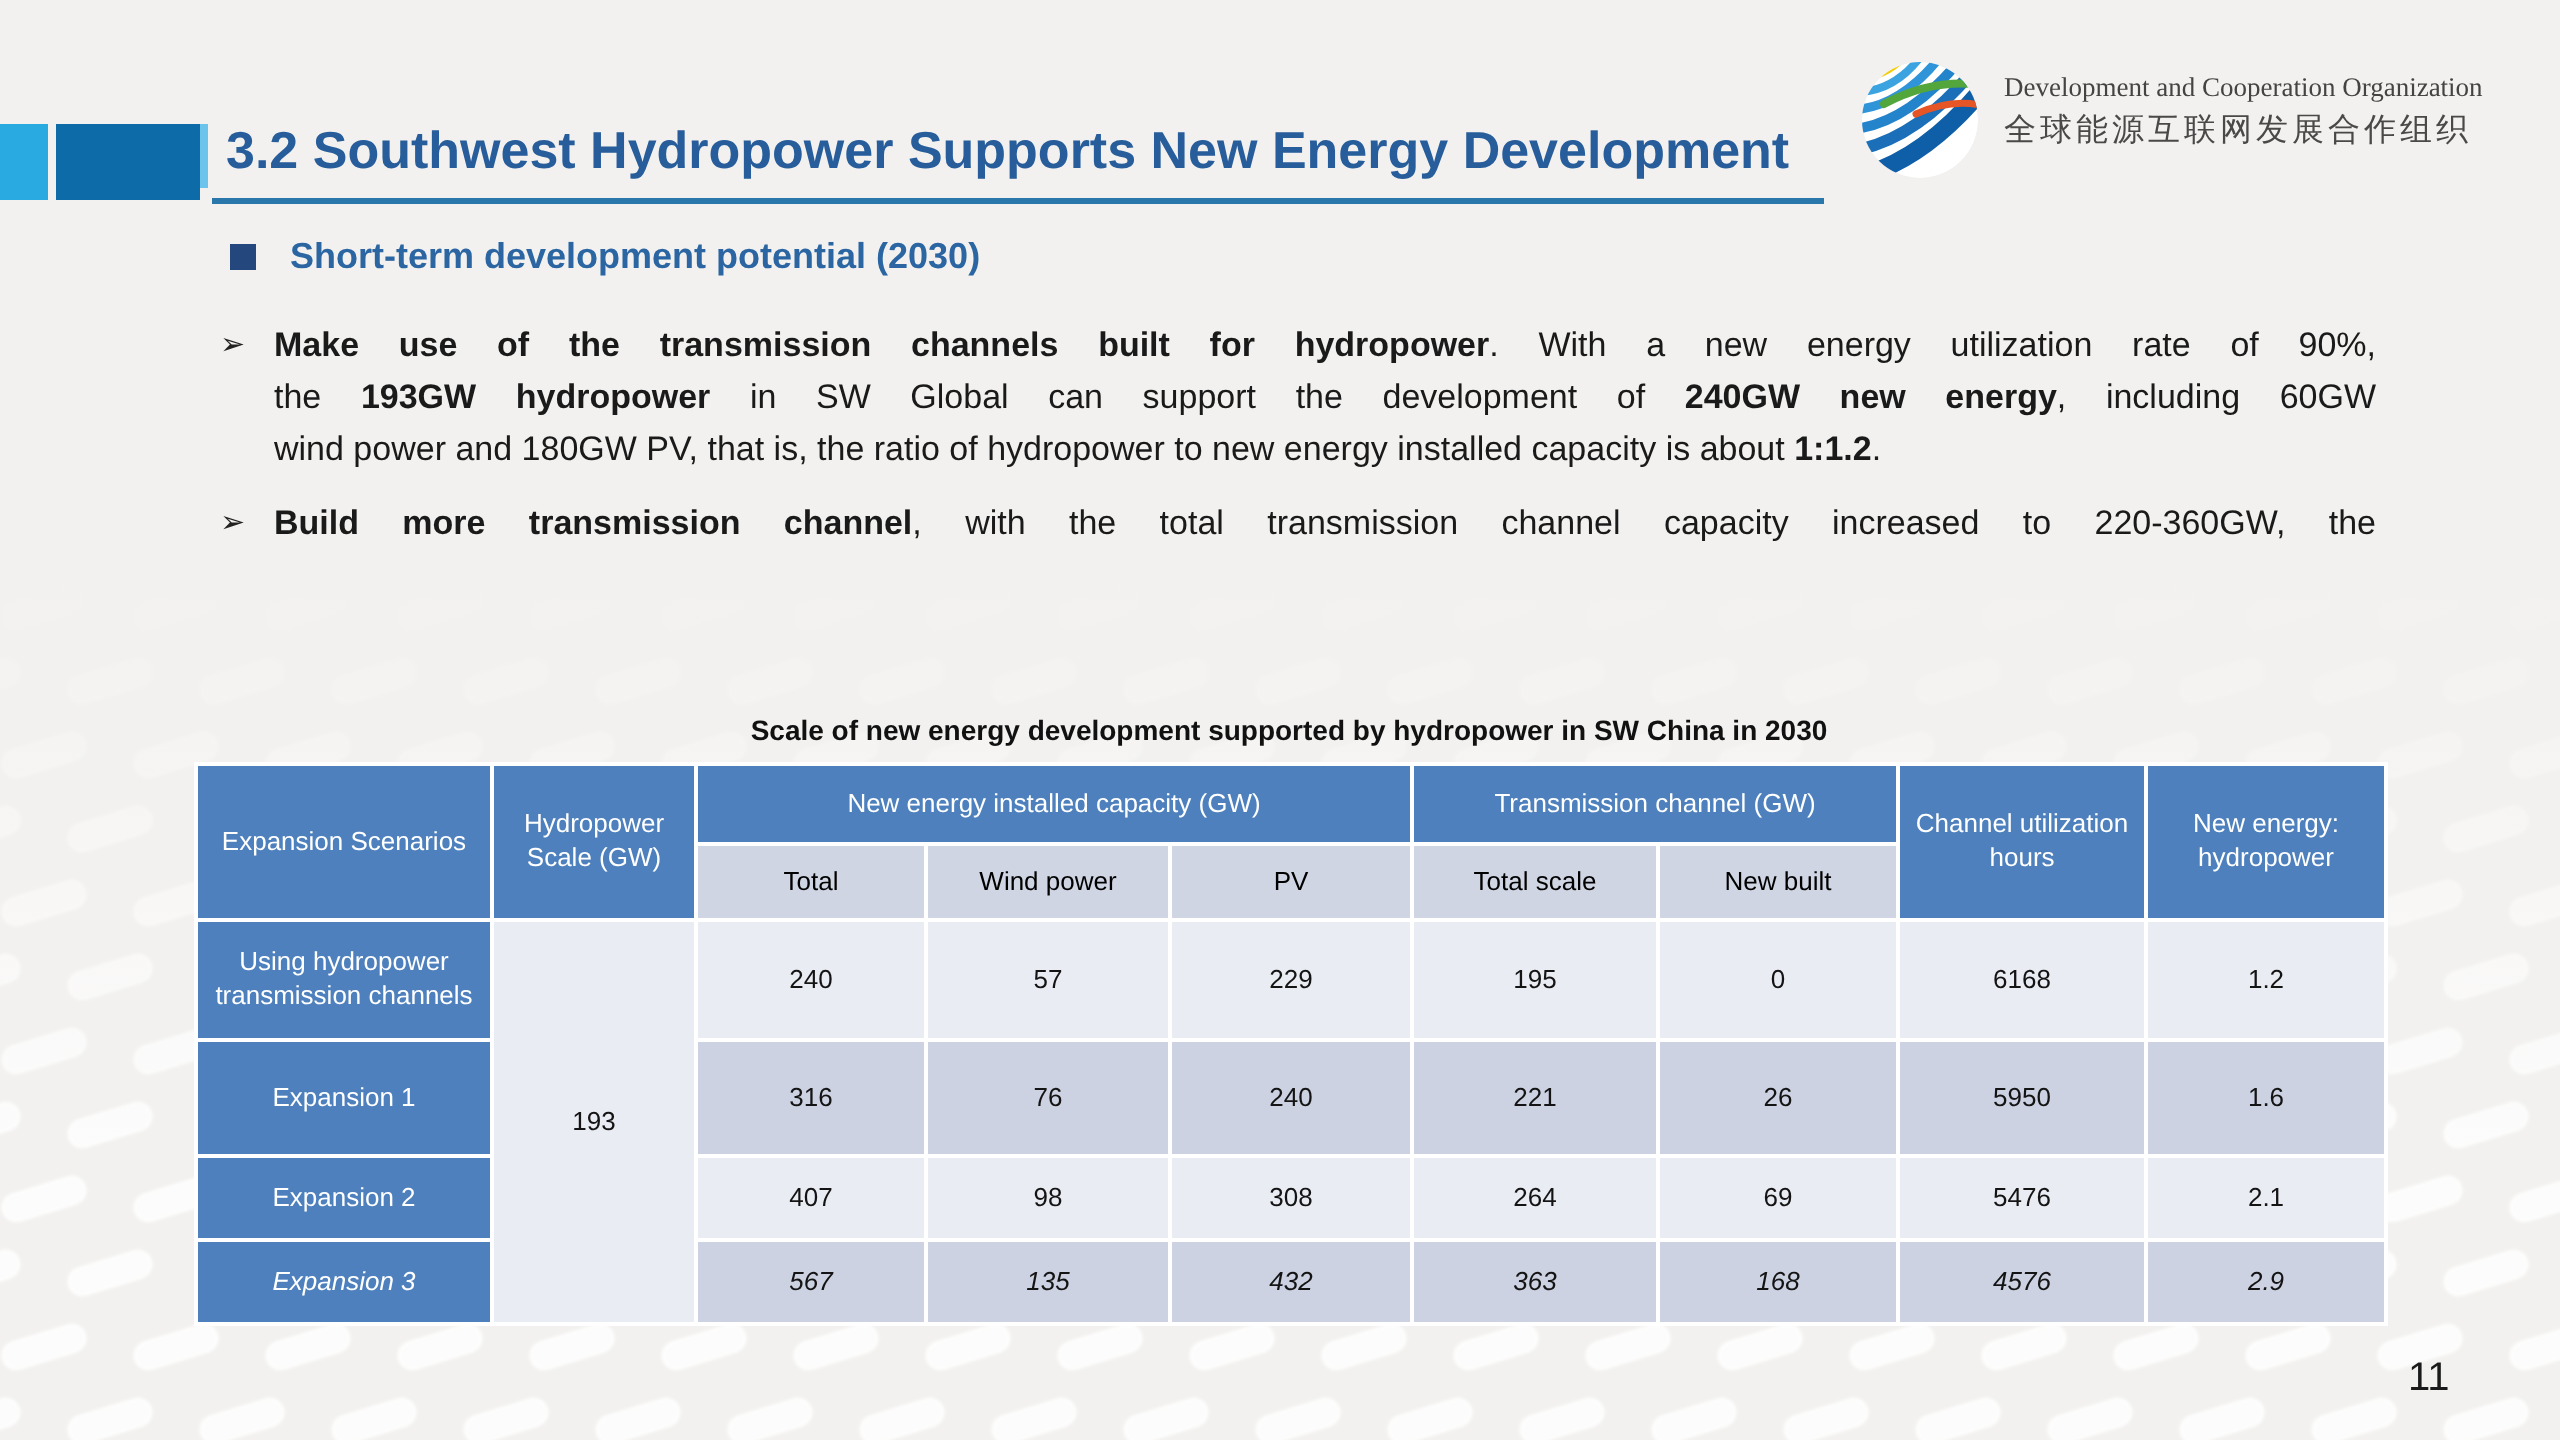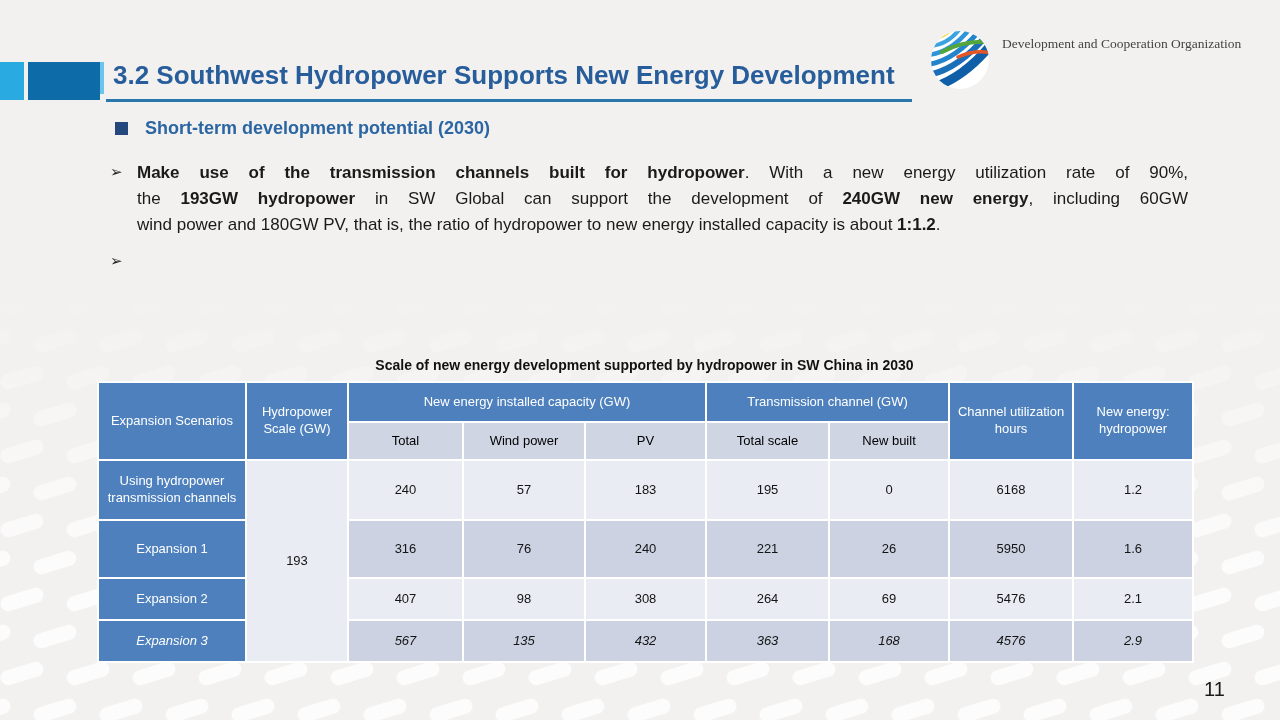--- a/index.html
+++ b/index.html
@@ -491,40 +491,42 @@
           <path d="M -6 37 Q 24 36 52 2" stroke="#2383cb" stroke-width="5"></path>
           <path d="M -4 27 Q 22 27 44 -2" stroke="#2f95d8" stroke-width="4.5"></path>
           <path d="M 0 18 Q 20 18 34 -2" stroke="#3aa3e0" stroke-width="4"></path>
           <path d="M 4 10 Q 16 10 26 -2" stroke="#f3cd00" stroke-width="4"></path>
           <path d="M 14 24 Q 36 12 60 14" stroke="#53a63b" stroke-width="4"></path>
           <path d="M 30 29 Q 48 21 64 25" stroke="#e55526" stroke-width="3.5"></path>
         </g>
       </svg>
       <div class="logo-text">
         <div class="logo-line">Development and Cooperation Organization</div>
+        <div class="logo-cn">全球能源互联网发展合作组织</div>
       </div>
     </div>
 
     <div class="section-heading">
       <span class="square-bullet"></span>
       <span class="section-label">Short-term development potential (2030)</span>
     </div>
 
     <div class="bullet-list">
         <div class="bullet">
           <span class="bullet-marker">➢</span>
           <div class="bullet-text">
             <div class="line just"><span class="b">Make use of the transmission channels built for hydropower</span><span>. With a new energy utilization rate of 90%,</span></div>
             <div class="line just"><span>the </span><span class="b">193GW hydropower</span><span> in SW Global can support the development of </span><span class="b">240GW new energy</span><span>, including 60GW</span></div>
             <div class="line"><span>wind power and 180GW PV, that is, the ratio of hydropower to new energy installed capacity is about </span><span class="b">1:1.2</span><span>.</span></div>
           </div>
         </div>
         <div class="bullet">
           <span class="bullet-marker">➢</span>
           <div class="bullet-text">
+            <div class="line just"><span class="b">Build more transmission channel</span><span>, with the total transmission channel capacity increased to 220-360GW, the</span></div>
           </div>
         </div>
       </div>
 
     <div class="table-title">Scale of new energy development supported by hydropower in SW China in 2030</div>
 
     <table class="data-table">
       <colgroup>
         <col style="width:148px">
           <col style="width:102px">
@@ -552,21 +554,21 @@
             <th class="sub">Total scale</th>
             <th class="sub">New built</th>
           </tr>
       </thead>
       <tbody>
           <tr class="light r0">
             <th class="scenario">Using hydropower transmission channels</th>
             <td class="scale" rowspan="4">193</td>
             <td class="val">240</td>
             <td class="val">57</td>
-            <td class="val">183</td>
+            <td class="val">229</td>
             <td class="val">195</td>
             <td class="val">0</td>
             <td class="val">6168</td>
             <td class="val">1.2</td>
           </tr>
           <tr class="dark r1">
             <th class="scenario">Expansion 1</th>
             <td class="val">316</td>
             <td class="val">76</td>
             <td class="val">240</td>

